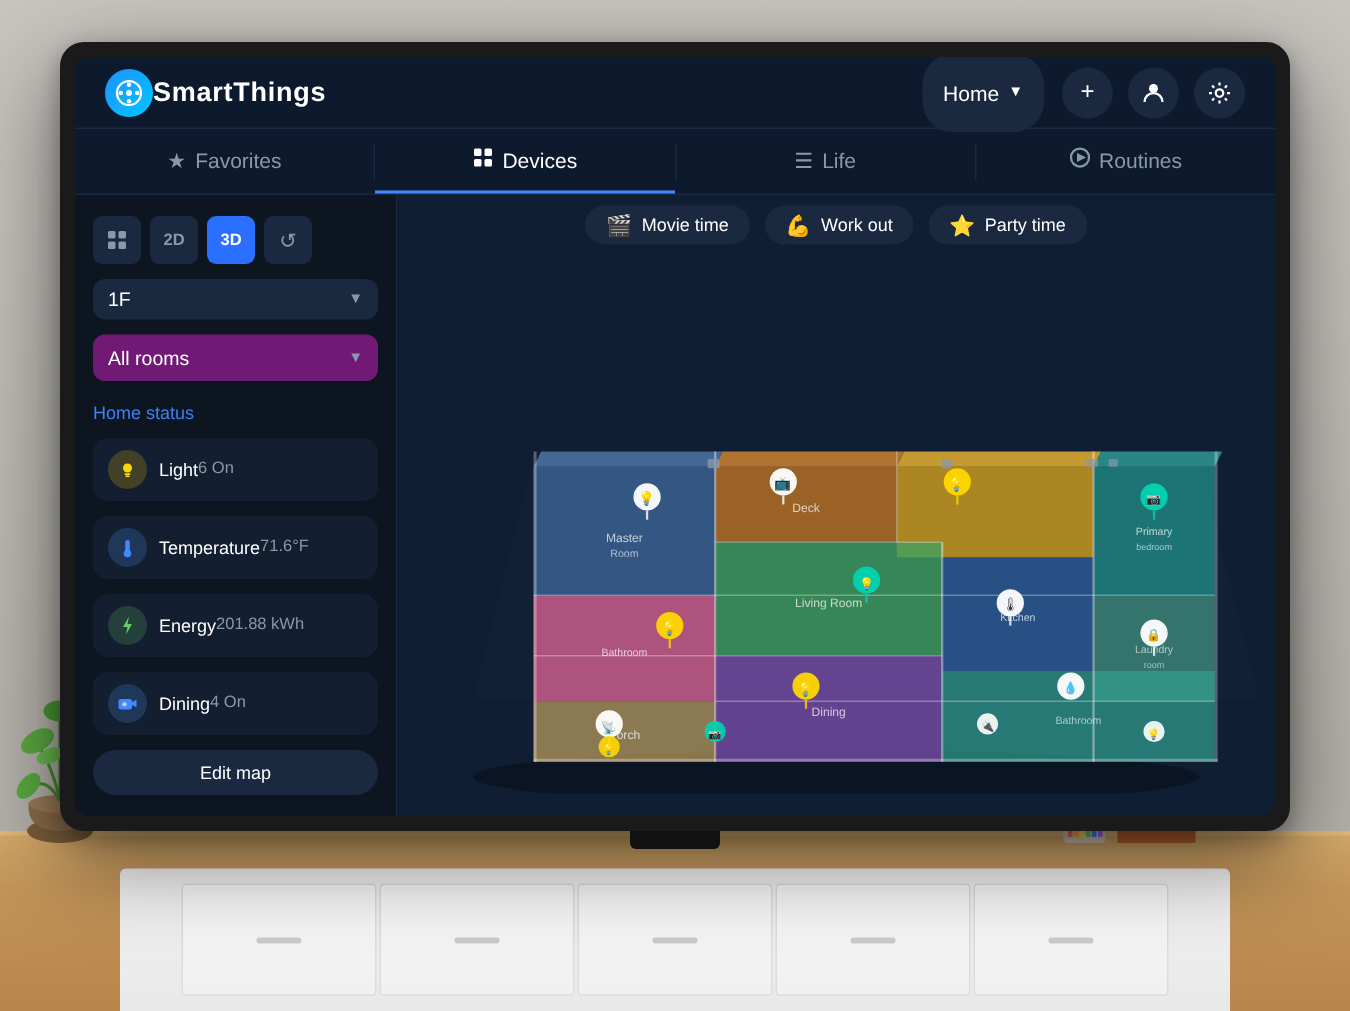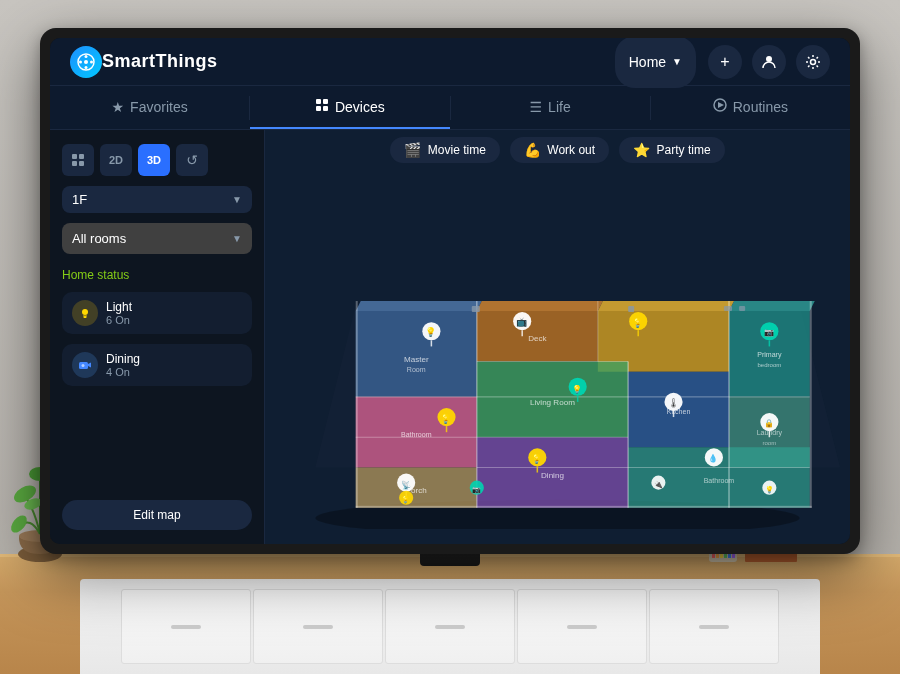--- a/index.html
+++ b/index.html
@@ -277,30 +277,30 @@
       padding: 6px 10px;
       color: white;
       font-size: 13px;
       cursor: pointer;
     }
 
     .room-select {
       display: flex;
       align-items: center;
       justify-content: space-between;
-      background: #404040;
+      background: #701a75;
       border-radius: 8px;
       padding: 8px 10px;
       color: white;
       font-size: 13px;
       cursor: pointer;
     }
 
     .home-status-title {
-      color: #84cc16;
+      color: #3b82f6;
       font-size: 12px;
       text-transform: none;
       margin-top: 4px;
     }
 
     .status-item {
       display: flex;
       align-items: center;
       gap: 8px;
       background: #131e30;
@@ -314,21 +314,21 @@
       display: flex;
       align-items: center;
       justify-content: center;
       font-size: 13px;
       flex-shrink: 0;
     }
     .status-icon.light { background: rgba(255,200,0,0.2); }
     .status-icon.temp { background: rgba(80,160,255,0.2); }
     .status-icon.energy { background: rgba(100,200,100,0.2); }
     .status-icon.camera { background: rgba(80,160,255,0.2); }
-    .status-text-wrap { display: flex; flex-direction: column; }
+    .status-text-wrap { display: flex; flex-direction: row; }
     .status-label { color: white; font-size: 12px; font-weight: 500; }
     .status-value { color: #8899aa; font-size: 11px; }
 
     .edit-map-btn {
       background: #1a2840;
       border-radius: 20px;
       padding: 8px 16px;
       color: white;
       font-size: 12px;
       text-align: center;
@@ -555,21 +555,44 @@
               <path d="M5 9.5 Q5 11 7 11 Q9 11 9 9.5 Z" fill="#ffd700"></path>
               <rect x="5.5" y="11" width="3" height="1" rx="0.5" fill="#ffd700"></rect>
             </svg>
           </div>
           <div class="status-text-wrap">
             <span class="status-label">Light</span>
             <span class="status-value">6 On</span>
           </div>
         </div>
 
-
+        <div class="status-item">
+          <div class="status-icon temp">
+            <svg width="14" height="14" viewBox="0 0 14 14" fill="none" xmlns="http://www.w3.org/2000/svg">
+              <rect x="5.5" y="2" width="3" height="8" rx="1.5" fill="#4488ff"></rect>
+              <circle cx="7" cy="11" r="2.5" fill="#4488ff"></circle>
+            </svg>
+          </div>
+          <div class="status-text-wrap">
+            <span class="status-label">Temperature</span>
+            <span class="status-value">71.6°F</span>
+          </div>
+        </div>
+
+        <div class="status-item">
+          <div class="status-icon energy">
+            <svg width="14" height="14" viewBox="0 0 14 14" fill="none" xmlns="http://www.w3.org/2000/svg">
+              <polygon points="8,1 4,8 7,8 6,13 10,6 7,6" fill="#66cc66"></polygon>
+            </svg>
+          </div>
+          <div class="status-text-wrap">
+            <span class="status-label">Energy</span>
+            <span class="status-value">201.88 kWh</span>
+          </div>
+        </div>
 
         <div class="status-item">
           <div class="status-icon camera">
             <svg width="14" height="14" viewBox="0 0 14 14" fill="none" xmlns="http://www.w3.org/2000/svg">
               <rect x="1" y="4" width="9" height="7" rx="1.5" fill="#4488ff"></rect>
               <polygon points="10,6 13,4.5 13,9.5 10,8" fill="#4488ff"></polygon>
               <circle cx="5" cy="7.5" r="1.5" fill="white" opacity="0.6"></circle>
             </svg>
           </div>
           <div class="status-text-wrap">

